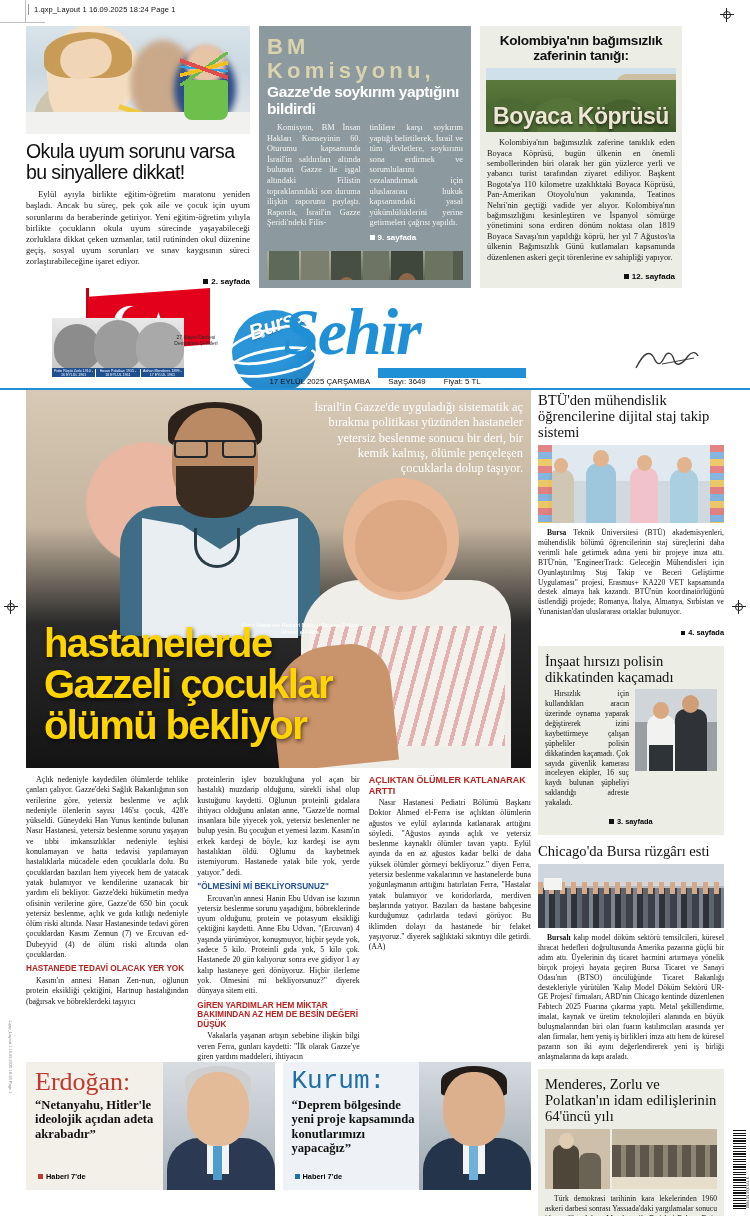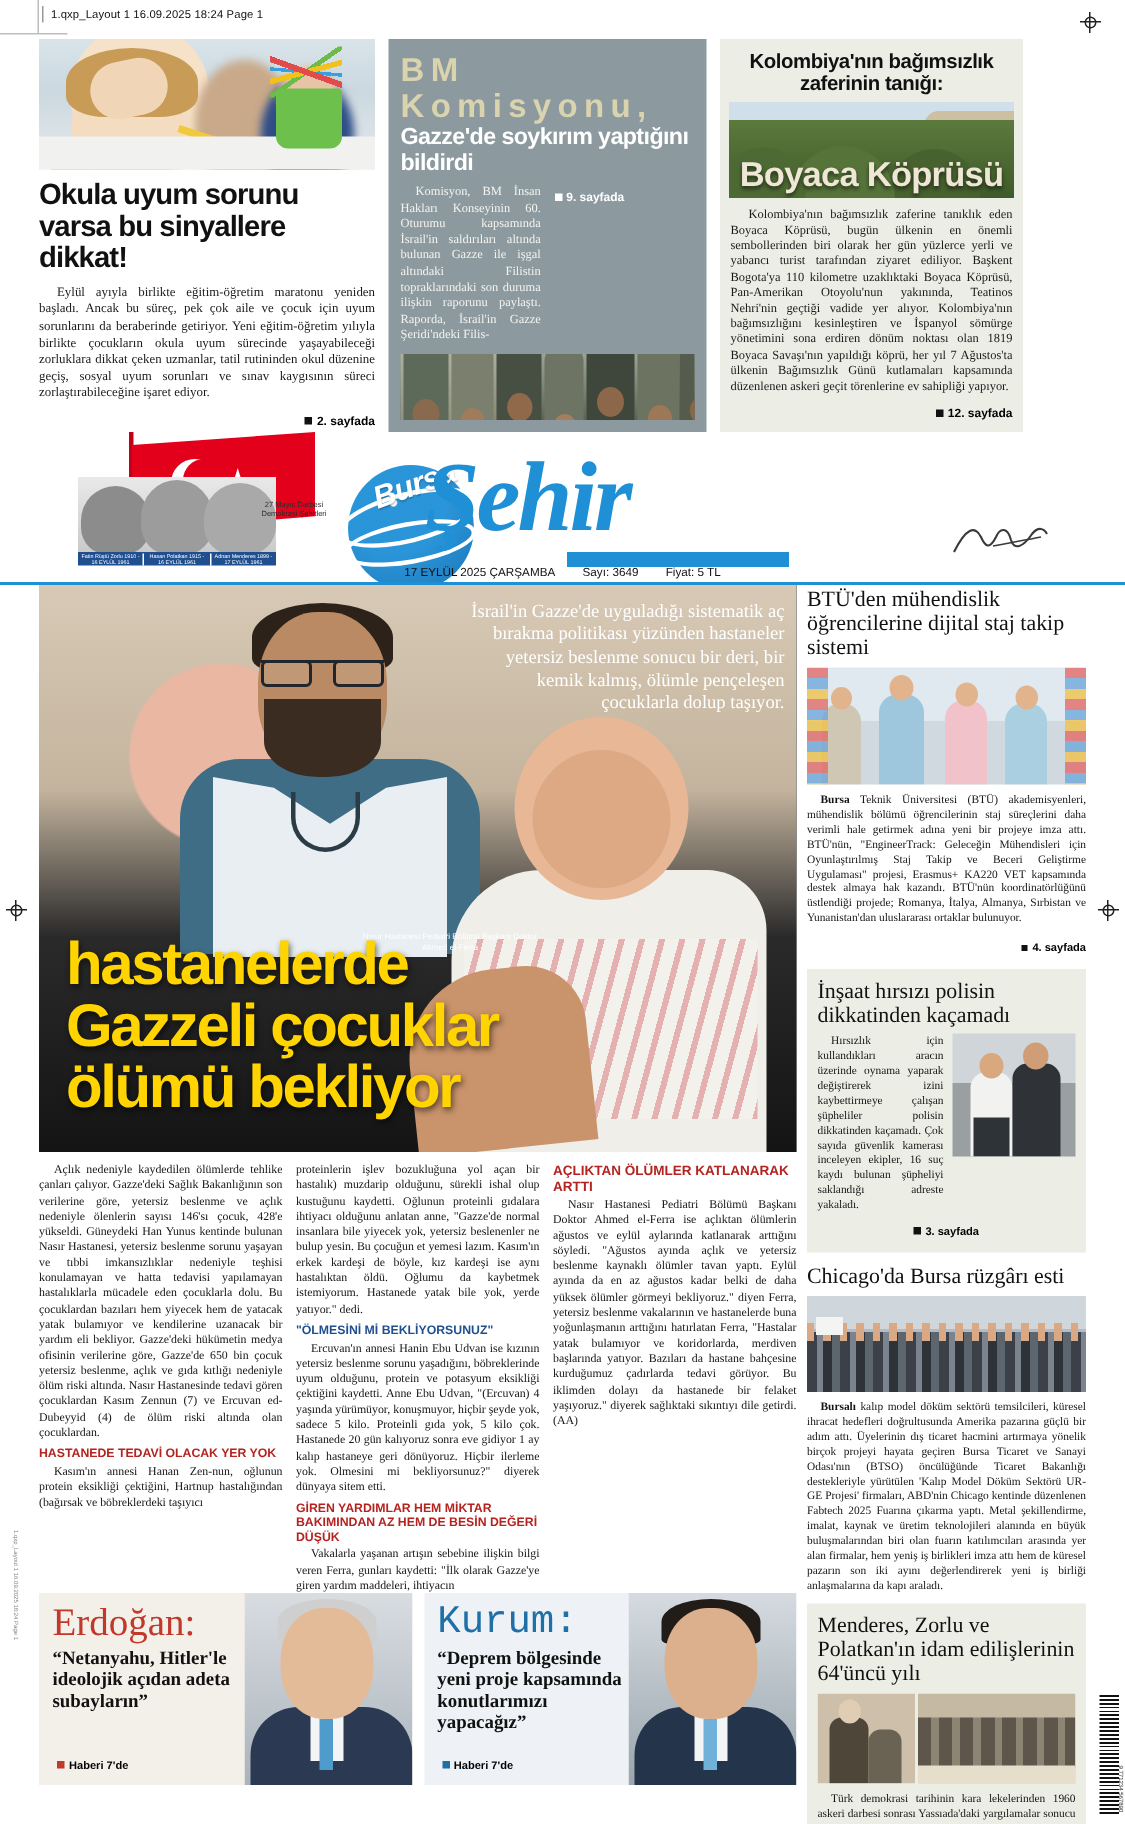--- a/index.html
+++ b/index.html
@@ -47,21 +47,21 @@
   .ph-school .desk{position:absolute;left:0;bottom:0;width:100%;height:22px;background:#f1f2f0;}
   .ph-school .cup{position:absolute;right:22px;bottom:14px;width:44px;height:40px;border-radius:3px 3px 8px 8px;background:#6dc04b;}
   .ph-school .pencils{position:absolute;right:22px;bottom:48px;width:48px;height:34px;
      background:
       linear-gradient(20deg, transparent 46%, #e24b4b 46% 54%, transparent 54%),
       linear-gradient(-15deg, transparent 46%, #f3c21a 46% 54%, transparent 54%),
       linear-gradient(5deg, transparent 47%, #36a0e0 47% 53%, transparent 53%),
       linear-gradient(-35deg, transparent 47%, #6dbb4a 47% 53%, transparent 53%);}
   .ph-school .pencil-y{position:absolute;left:92px;bottom:18px;width:44px;height:5px;background:#f0c93d;transform:rotate(18deg);}
 
-  .hl-school { font-family:"Liberation Sans", sans-serif; font-weight:bold; font-size:19.5px;
+  .hl-school { font-family:"Liberation Sans", sans-serif; font-weight:normal; font-size:19.5px;
      line-height:21px; color:#111; letter-spacing:-0.6px; margin-top:7px; }
   .body-school { font-size:8.6px; line-height:11.1px; text-align:justify; color:#1a1a1a; margin-top:6px;
      text-indent:12px; }
   .refbox { font-family:"Liberation Sans", sans-serif; font-weight:bold; font-size:8px; white-space:nowrap; }
   .refbox .sq { display:inline-block; width:5px; height:5px; background:#111; margin-right:3px; }
 
   
   .bm-kicker { font-family:"Liberation Sans", sans-serif; font-weight:bold; font-size:22px;
      color:#d9d3ae; letter-spacing:4.2px; padding:9px 8px 0 8px; line-height:24px; }
   .bm-sub { font-family:"Liberation Sans", sans-serif; font-weight:bold; font-size:15.5px; color:#fff;
@@ -279,20 +279,21 @@
     </div>
 
     <div class="col-b">
       <div class="bm-kicker">BM Komisyonu,</div>
       <div class="bm-sub">Gazze'de soykırım yaptığını bildirdi</div>
       <div class="bm-cols">
         <div style="flex:1;">
           <p class="first">Komisyon, BM İnsan Hakları Konseyinin 60. Oturumu kapsamında İsrail'in saldırıları altında bulunan Gazze ile işgal altındaki Filistin topraklarındaki son duruma ilişkin raporunu paylaştı. Raporda, İsrail'in Gazze Şeridi'ndeki Filis-</p>
         </div>
         <div style="flex:1;">
+          <p>tinlilere karşı soykırım yaptığı belirtilerek, İsrail ve tüm devletlere, soykırımı sona erdirmek ve sorumlularını cezalandırmak için uluslararası hukuk kapsamındaki yasal yükümlülüklerini yerine getirmeleri çağrısı yapıldı.</p>
           <p class="bm-ref" style="margin-top:4px;"><span class="refbox"><span class="sq" style="background:#fff;"></span><span>9. sayfada</span></span></p>
         </div>
       </div>
       <div class="photo ph-crowd">
         <span class="bg"></span>
         <span class="p" style="left:2px;width:30px;height:62px;background:#5d6a5a;"></span>
         <span class="h" style="left:8px;top:30px;width:18px;height:20px;background:#8a6a4e;"></span>
         <span class="p" style="left:34px;width:28px;height:56px;background:#7b7f6d;"></span>
         <span class="h" style="left:40px;top:36px;width:16px;height:18px;background:#a07c5c;"></span>
         <span class="p" style="left:64px;width:30px;height:66px;background:#474f42;"></span>
@@ -487,21 +488,21 @@
       </div>
       <p class="ind" style="margin-top:4px;">Türk demokrasi tarihinin kara lekelerinden 1960 askeri darbesi sonrası Yassıada'daki yargılamalar sonucu idam edilen Adnan Menderes ile Dışişleri Bakanı Fatin Rüştü Zorlu ve Maliye Bakanı Hasan Polatkan'ın vefatının üzerinden 64 yıl geçti. 1946'da çok partili hayata geçilmesinin ardından, 1950'de iktidara gelen Demokrat Partinin (DP) iktidarının 10. yılında, Türk Silahlı Kuvvetleri içerisindeki bazı general ve subayların oluşturduğu Milli Birlik Komitesi, "DP'nin ülkeyi baskı rejimine ve kardeş kavgasına götürdüğünü" ileri sürerek, 27 Mayıs 1960'ta sabaha karşı yönetime el koydu. Anayasa ve TBMM feshedildi, siyasi faaliyetler askıya alındı.</p>
 
     </div>
   </div>
 
   <div class="bottom">
 
     <div class="qbox">
       <div class="qname red">Erdoğan:</div>
-      <div class="qtext">“Netanyahu, Hitler'le ideolojik açıdan adeta subayların”</div>
+      <div class="qtext">“Netanyahu, Hitler'le ideolojik açıdan adeta akrabadır”</div>
       <div class="qref red"><span class="sq"></span><span>Haberi 7'de</span></div>
       <div class="qphoto">
         <span class="bgp"></span>
           <span class="suit"></span>
           <span class="shirt"></span>
           <span class="tie"></span>
         <span class="hair"></span>
           <span class="face"></span>
       </div>
     </div>

